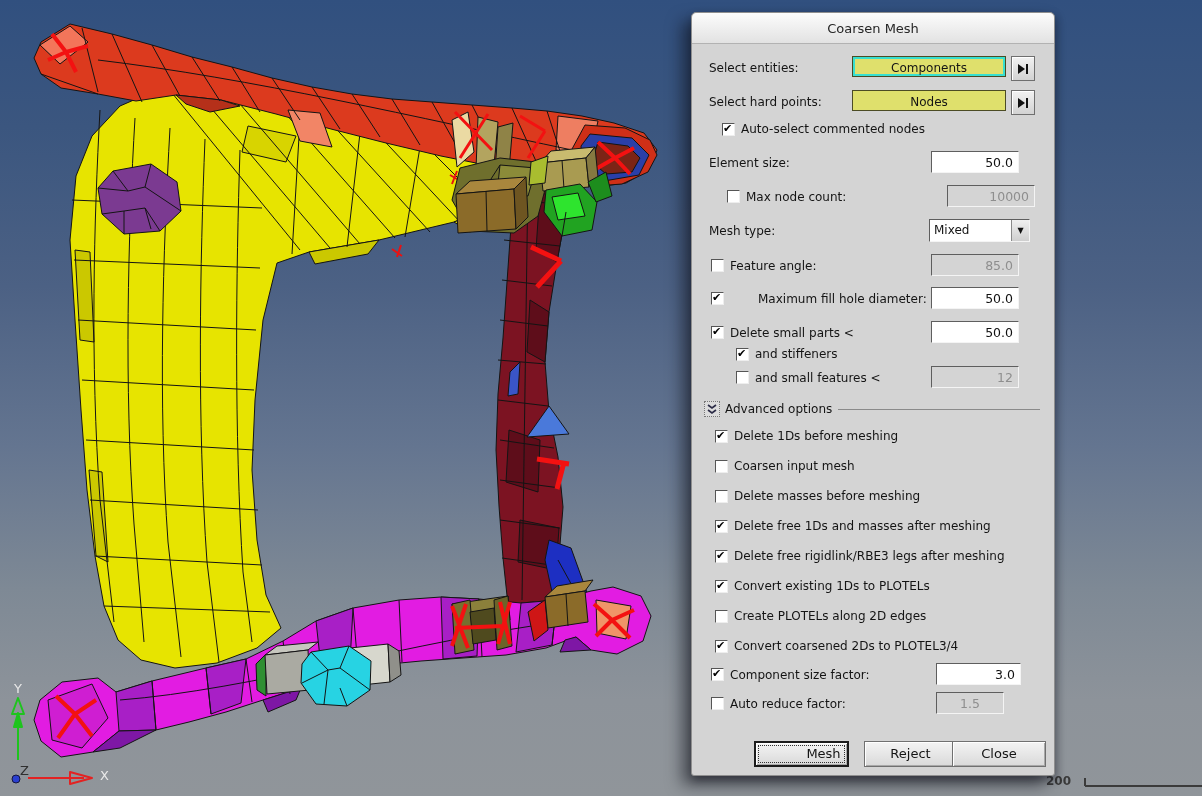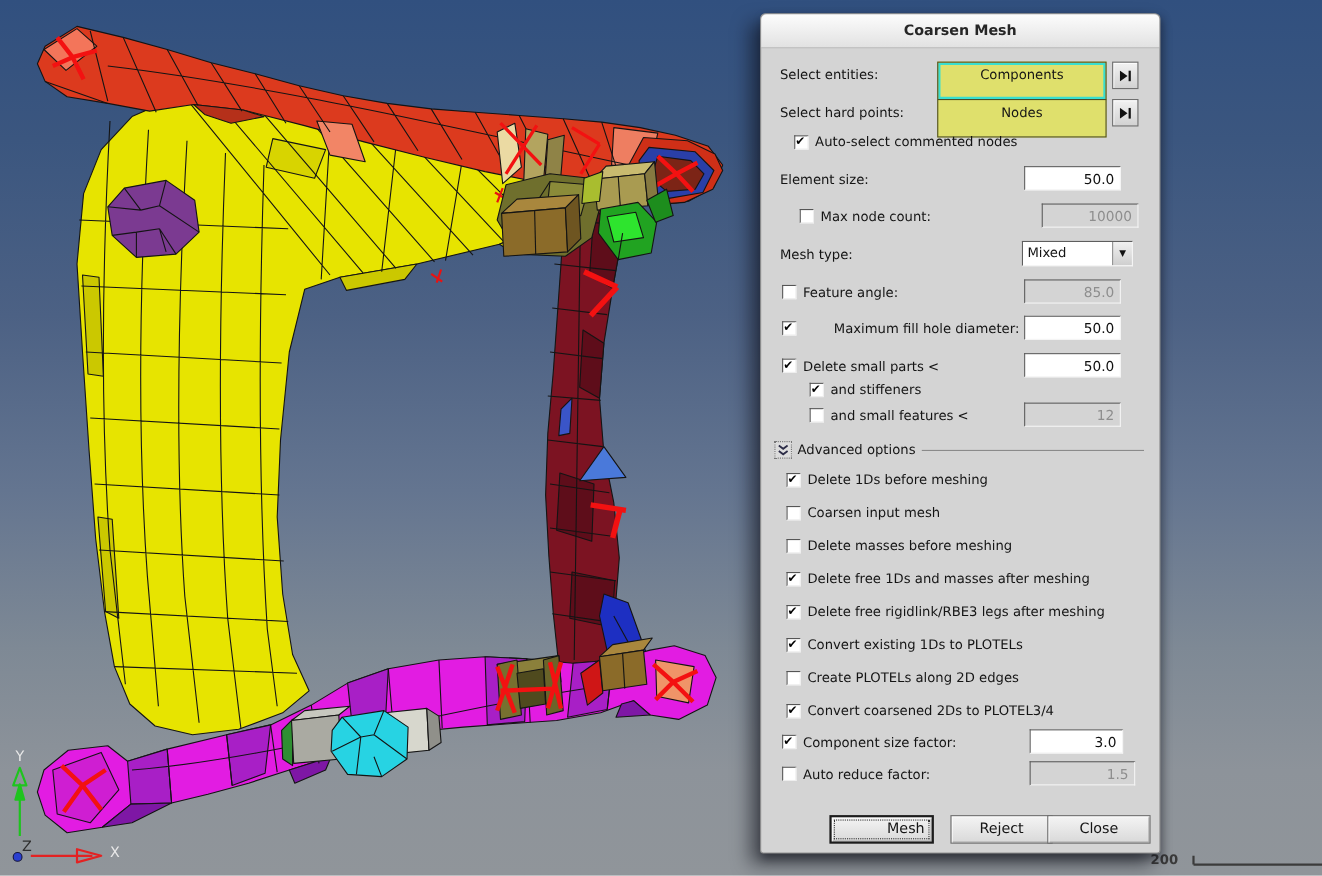--- a/index.html
+++ b/index.html
@@ -12,24 +12,24 @@
   .scale-wrap{position:absolute;left:1046px;top:774px;display:flex;align-items:flex-end;}
   .scale-text{font-size:12px;font-weight:bold;color:#3a3a3a;margin-right:12px;line-height:14px;}
   
   .dialog{position:absolute;left:691px;top:12px;width:364px;height:764px;
     background:#d4d4d4;border:1px solid #8f8f8f;border-radius:5px 5px 3px 3px;
     box-shadow:-9px 9px 16px rgba(12,14,24,.55), 2px 4px 8px rgba(12,14,24,.4);
     box-sizing:border-box;font-size:12px;color:#141414;}
   .titlebar{position:absolute;left:0;top:0;right:0;height:30px;
     background:linear-gradient(#fcfcfc,#e2e2e2);border-bottom:1px solid #b2b2b2;
     border-radius:5px 5px 0 0;display:flex;align-items:center;justify-content:center;
-    font-size:13px;font-weight:bold;color:#262626;}
+    font-size:13px;font-weight:normal;color:#262626;}
   .row{position:absolute;left:0;right:0;height:24px;}
   .lbl{position:absolute;left:17px;top:0;line-height:24px;white-space:nowrap;}
-  .selbtn{position:absolute;left:160px;top:0;width:154px;height:35px;box-sizing:border-box;
+  .selbtn{position:absolute;left:160px;top:0;width:154px;height:21px;box-sizing:border-box;
     background:#dfe06c;border:1px solid #4c4c24;text-align:center;line-height:23px;cursor:pointer;}
   .selbtn.active{box-shadow:inset 0 0 0 2px #38dfd0;}
   .mini{position:absolute;left:319px;top:0;width:24px;height:25px;box-sizing:border-box;
     background:linear-gradient(#f2f2f2,#d2d2d2);border:1px solid #6f6f6f;
     box-shadow:inset 1px 1px 0 #fff;display:flex;align-items:center;justify-content:center;cursor:pointer;}
   .cb{position:absolute;width:13px;height:13px;background:#fff;box-sizing:border-box;
     border:1px solid;border-color:#555 #eee #eee #555;cursor:pointer;}
   .cb.checked::after{content:"✔";position:absolute;left:0px;top:-2px;font-size:11px;font-weight:bold;color:#000;}
   .cbrow{position:absolute;height:16px;}
   .cbrow .cb{left:0;top:1px;}
@@ -308,19 +308,19 @@
 
   <div class="row" style="top:650px;">
     <span class="cb checked" style="left:19px;top:5px;"></span>
     <span class="lbl" style="left:38px;">Component size factor:</span>
     <input class="field" style="left: 244px; width: 85px;" value="3.0">
   </div>
 
   <div class="row" style="top:679px;">
     <span class="cb" style="left:19px;top:5px;"></span>
     <span class="lbl" style="left:38px;">Auto reduce factor:</span>
-    <input class="field gray" disabled="" style="left: 244px; width: 96px;" value="1.5">
+    <input class="field gray" disabled="" style="left: 244px; width: 68px; text-align: center;" value="1.5">
   </div>
 
   <div class="btn default" style="left:62px;width:95px;">Mesh</div>
   <div class="btn" style="left:172px;width:93px;">Reject</div>
   <div class="btn" style="left:260px;width:94px;">Close</div>
 </div>
 
 </body></html>

